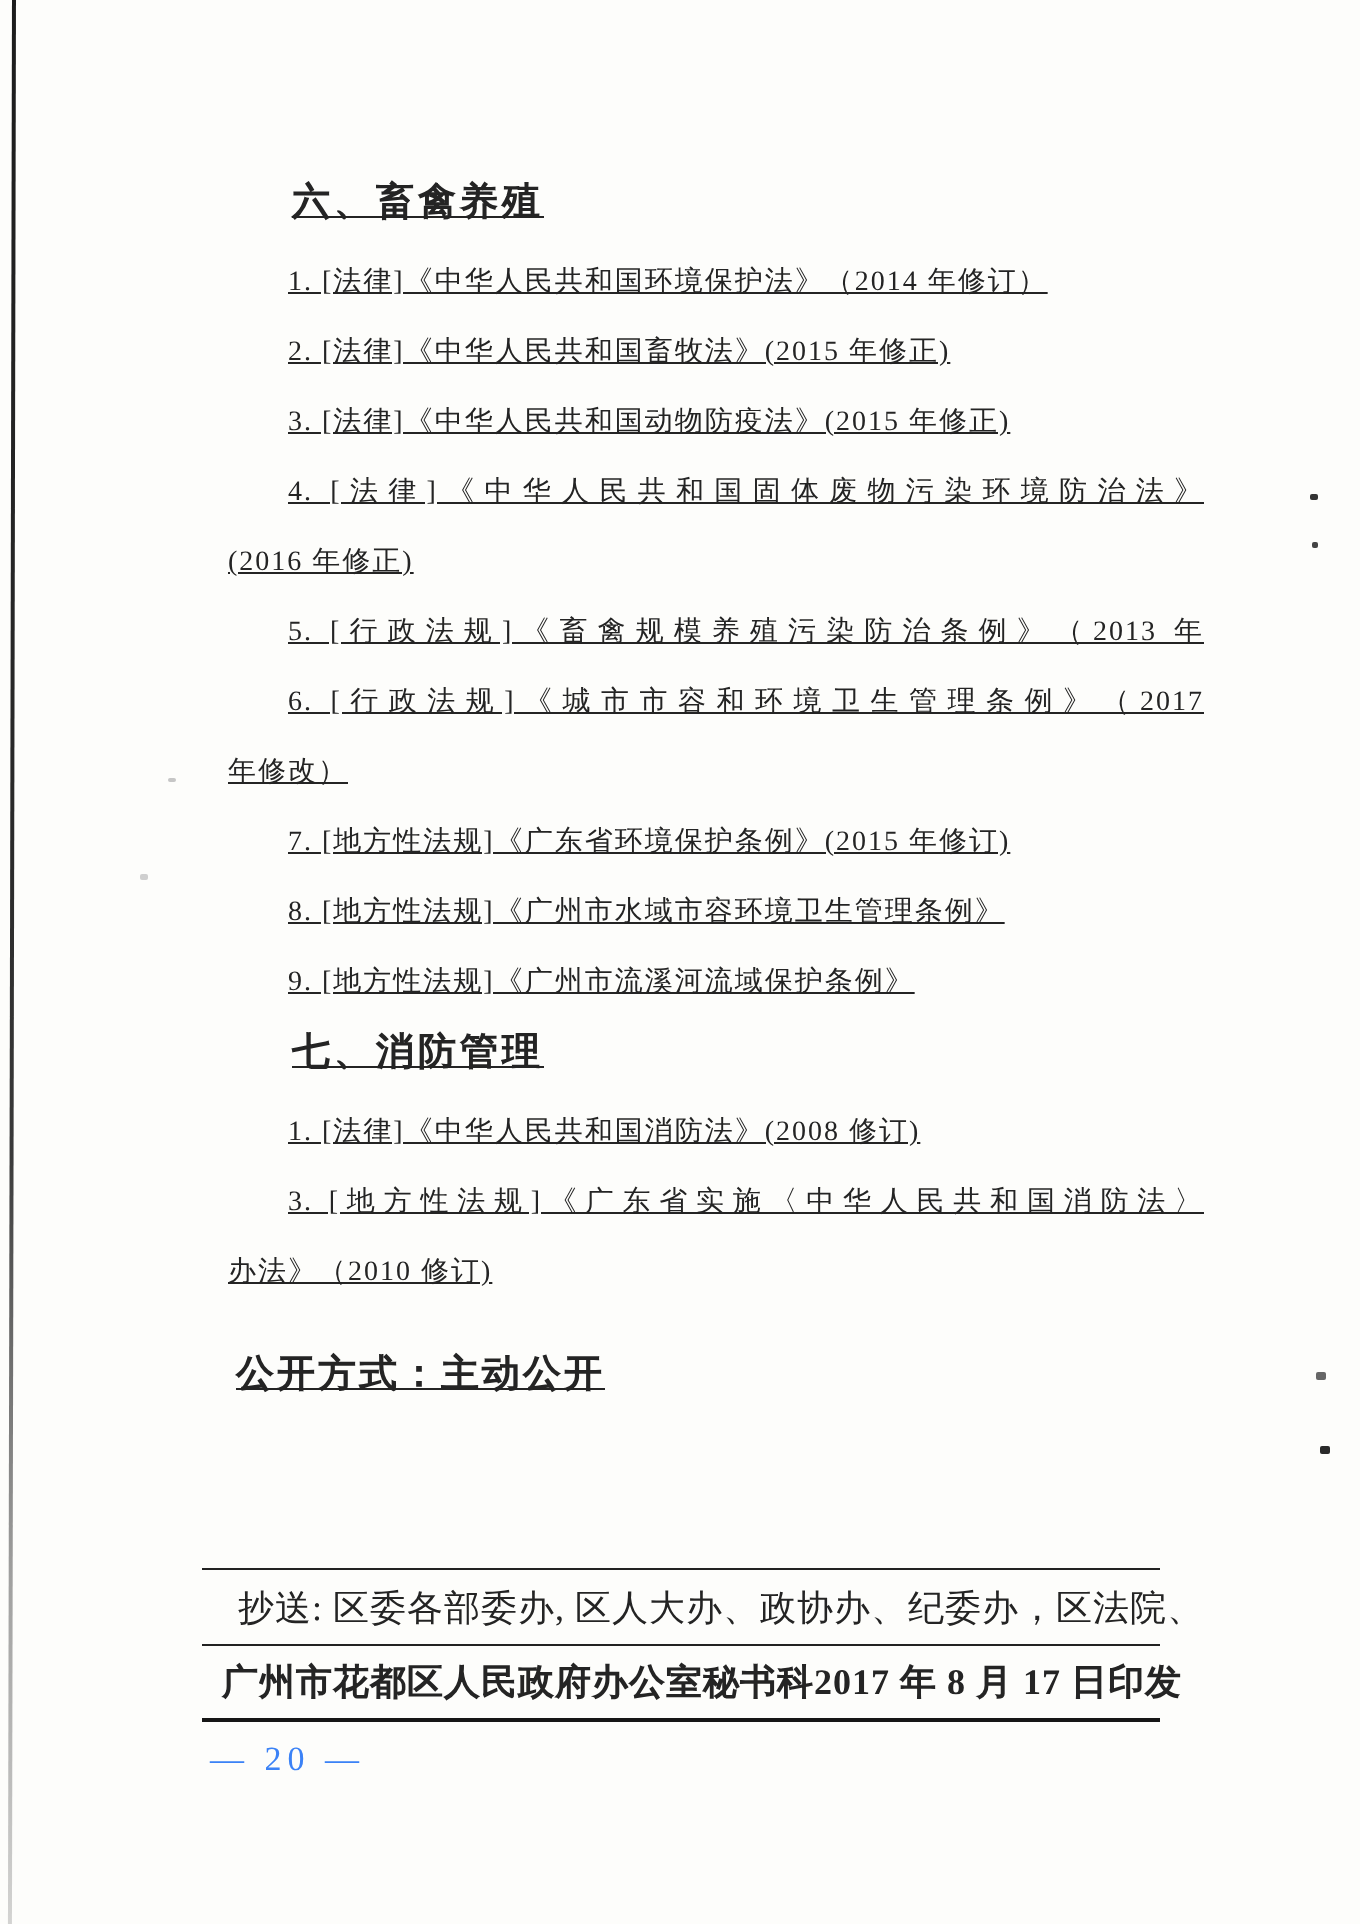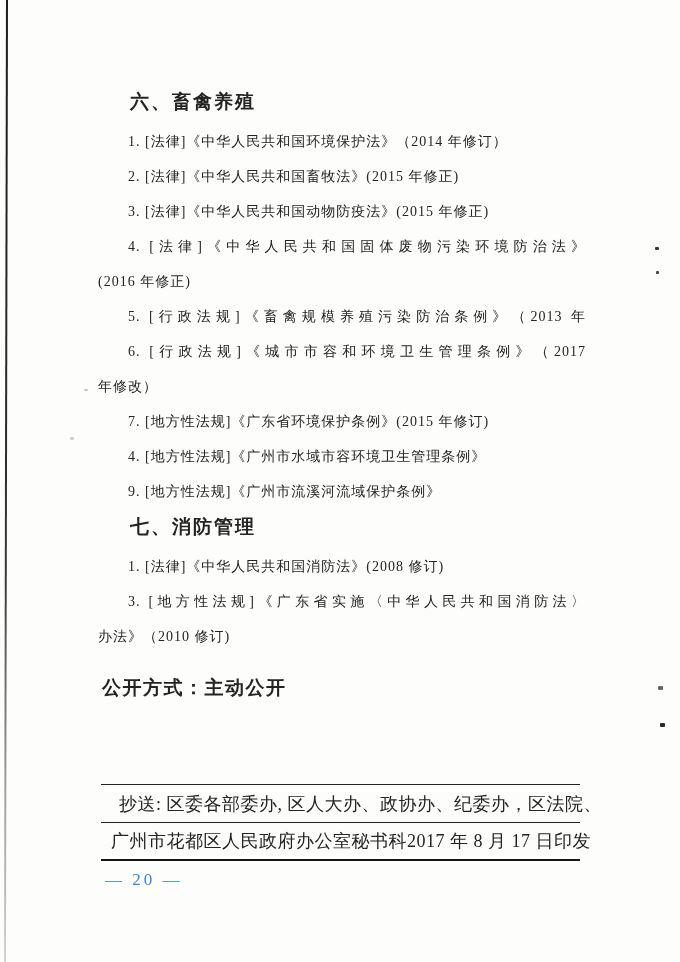--- a/index.html
+++ b/index.html
@@ -29,23 +29,24 @@
       rgba(90,90,90,0.4) 92%, rgba(120,120,120,0.3) 100%);
     transform: rotate(0.12deg);
     transform-origin: top left;
   }
   .speck {
     position: absolute;
     border-radius: 1px;
   }
   .content {
     position: absolute;
-    left: 98px;
+    left: 114px;
     top: 84px;
     width: 488px;
+    text-decoration: underline;
   }
   .heading {
     font-family: "Liberation Sans", "DejaVu Sans", sans-serif;
     font-weight: 700;
     font-size: 19px;
     line-height: 35px;
     letter-spacing: 2px;
     text-indent: 32px;
     margin-bottom: 5px;
     white-space: nowrap;
@@ -92,20 +93,21 @@
     letter-spacing: 2px;
     white-space: nowrap;
   }
   .issuer-row {
     display: flex;
     justify-content: space-between;
     align-items: center;
     padding: 6px 24px 6px 10px;
     border-bottom: 2.5px solid #161616;
     line-height: 24px;
+    font-weight: bold;
   }
   .issuer-row .issuer { letter-spacing: 0.5px; white-space: nowrap; }
   .issuer-row .print-date { letter-spacing: 0.5px; white-space: nowrap; }
   .page-num {
     margin-top: 9px;
     padding-left: 4px;
     font-size: 17px;
     letter-spacing: 3px;
     color: #3b82f6;
   }
@@ -129,21 +131,21 @@
 
     <div class="line num">1. [法律]《中华人民共和国环境保护法》（2014 年修订）</div>
     <div class="line num">2. [法律]《中华人民共和国畜牧法》(2015 年修正)</div>
     <div class="line num">3. [法律]《中华人民共和国动物防疫法》(2015 年修正)</div>
     <div class="line num just">4. [法律]《中华人民共和国固体废物污染环境防治法》</div>
     <div class="line cont">(2016 年修正)</div>
     <div class="line num just">5. [行政法规]《畜禽规模养殖污染防治条例》（2013 年</div>
     <div class="line num just">6. [行政法规]《城市市容和环境卫生管理条例》（2017</div>
     <div class="line cont">年修改）</div>
     <div class="line num">7. [地方性法规]《广东省环境保护条例》(2015 年修订)</div>
-    <div class="line num">4. [地方性法规]《广州市水域市容环境卫生管理条例》</div>
+    <div class="line num">8. [地方性法规]《广州市水域市容环境卫生管理条例》</div>
     <div class="line num">9. [地方性法规]《广州市流溪河流域保护条例》</div>
 
     <div class="heading">七、消防管理</div>
 
     <div class="line num">1. [法律]《中华人民共和国消防法》(2008 修订)</div>
     <div class="line num just">3. [地方性法规]《广东省实施〈中华人民共和国消防法〉</div>
     <div class="line cont">办法》（2010 修订)</div>
 
     <div class="heading disclosure">公开方式：主动公开</div>
 

